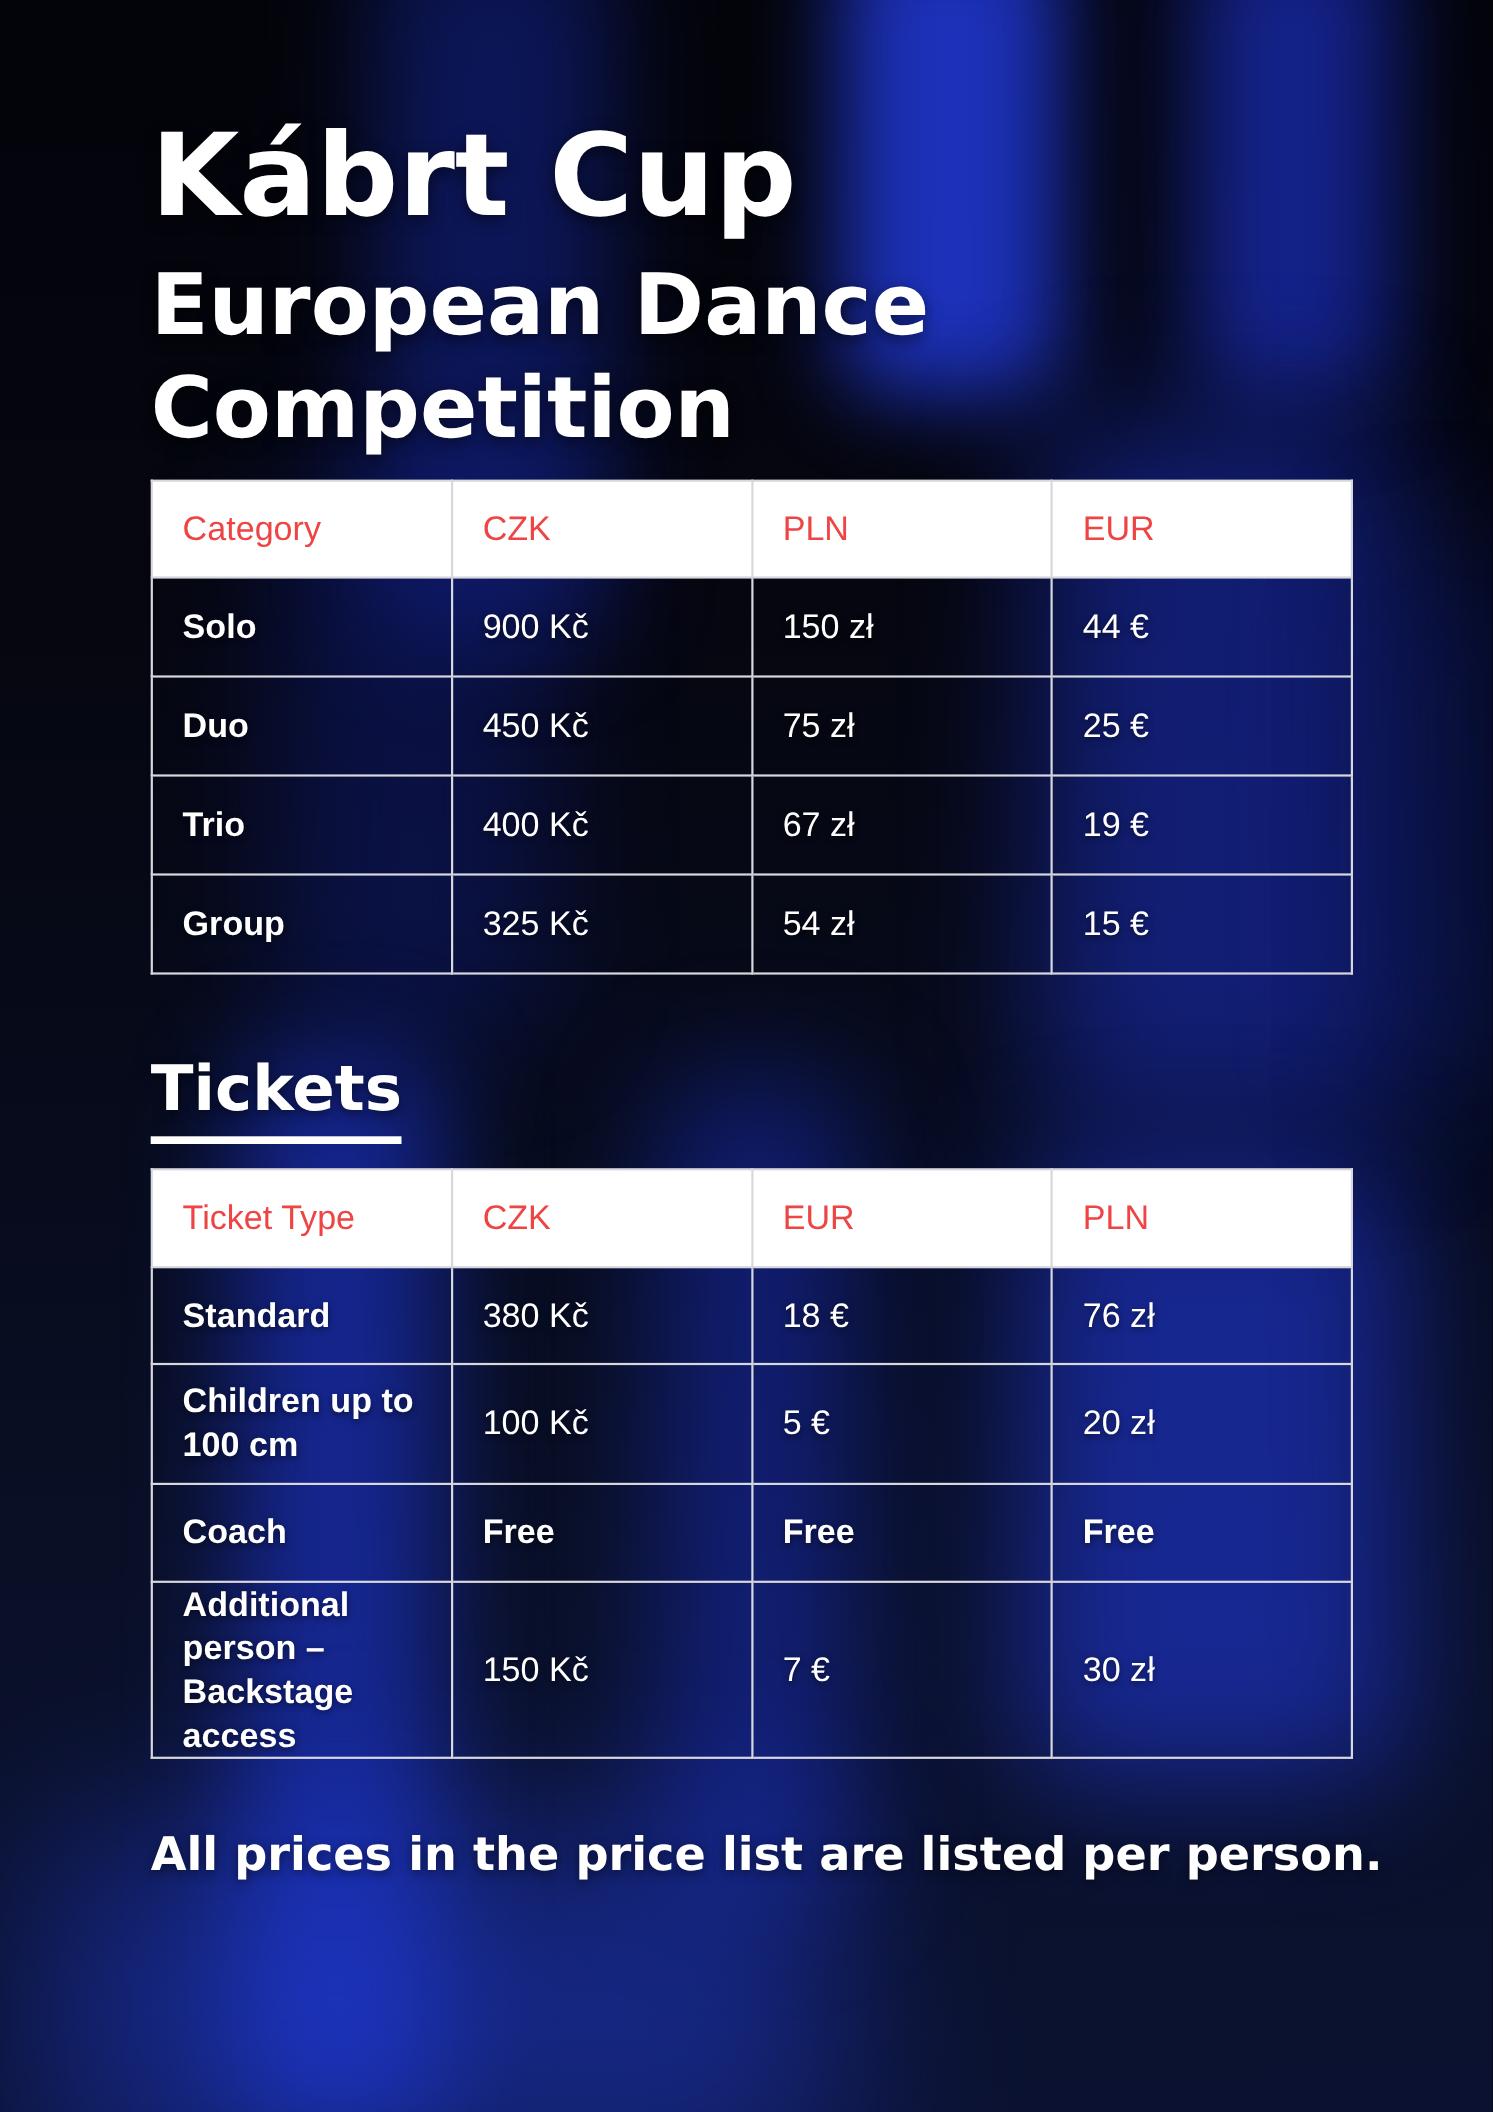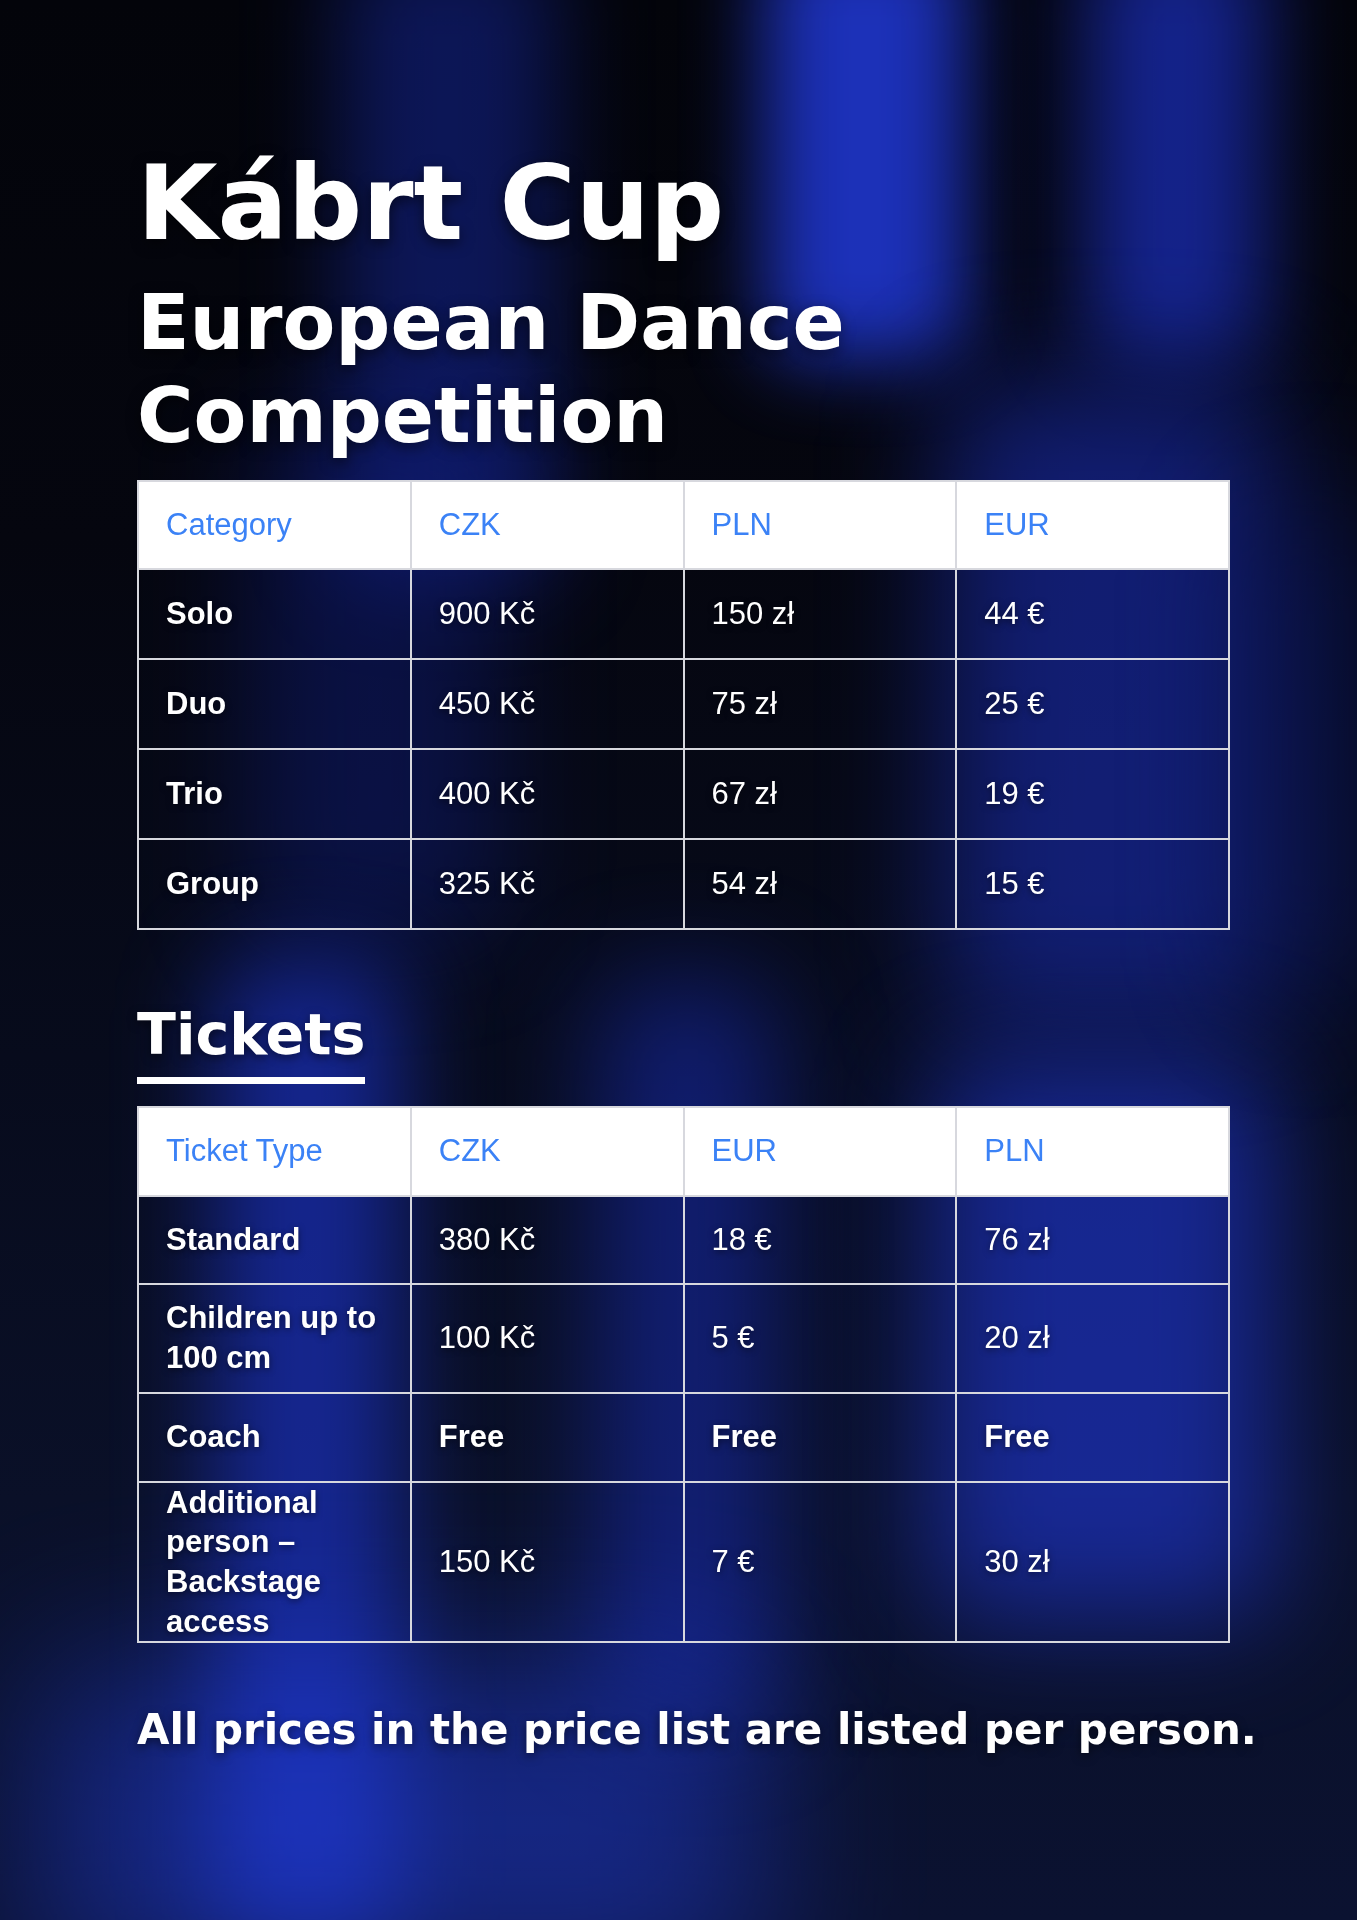--- a/index.html
+++ b/index.html
@@ -28,21 +28,20 @@
   .s7  { left: 600px;  top: 980px;   width: 175px; height: 740px;  background: #1a2fc2; filter: blur(54px); opacity: .5; }
   .s8  { left: 930px;  top: 1060px;  width: 345px; height: 560px;  background: #2037d4; filter: blur(58px); opacity: .62; }
   .s9  { left: 40px;   top: 1660px;  width: 720px; height: 330px;  background: #2340e6; filter: blur(80px); opacity: .45; }
   .s10 { left: 1240px; top: 500px;   width: 140px; height: 500px;  background: #0d1a6e; filter: blur(60px); opacity: .4; }
 
   
   .content {
     position: absolute; inset: 0;
     padding-left: 137px; padding-right: 79px;
     color: #ffffff;
-    margin-top: 44px;
   }
   .title {
     margin-top: 92px;
     font-family: "DejaVu Sans", sans-serif;
     font-size: 104px; font-weight: 800; line-height: 1.3;
     letter-spacing: 0px; color: #ffffff;
     text-shadow: 0 4px 14px rgba(0,0,0,.55);
   }
   .subtitle {
     margin-top: 6px;
@@ -71,21 +70,21 @@
   .entry-table  { margin-top: 18px; }
   .ticket-table { margin-top: 22px; }
   th, td {
     border: 2px solid #d7d8de;
     padding-left: 27px; padding-right: 16px;
     vertical-align: middle;
     text-align: left;
   }
   thead th {
     background: #ffffff;
-    color: #3b82f6;
+    color: #ef4444;
     font-weight: 400;
     font-size: 31px;
   }
   tbody td {
     color: #ffffff;
     font-size: 31px;
     font-weight: 400;
     text-shadow: 0 2px 6px rgba(0,0,0,.5);
   }
   td.row-label { font-weight: 700; line-height: 1.28; }

